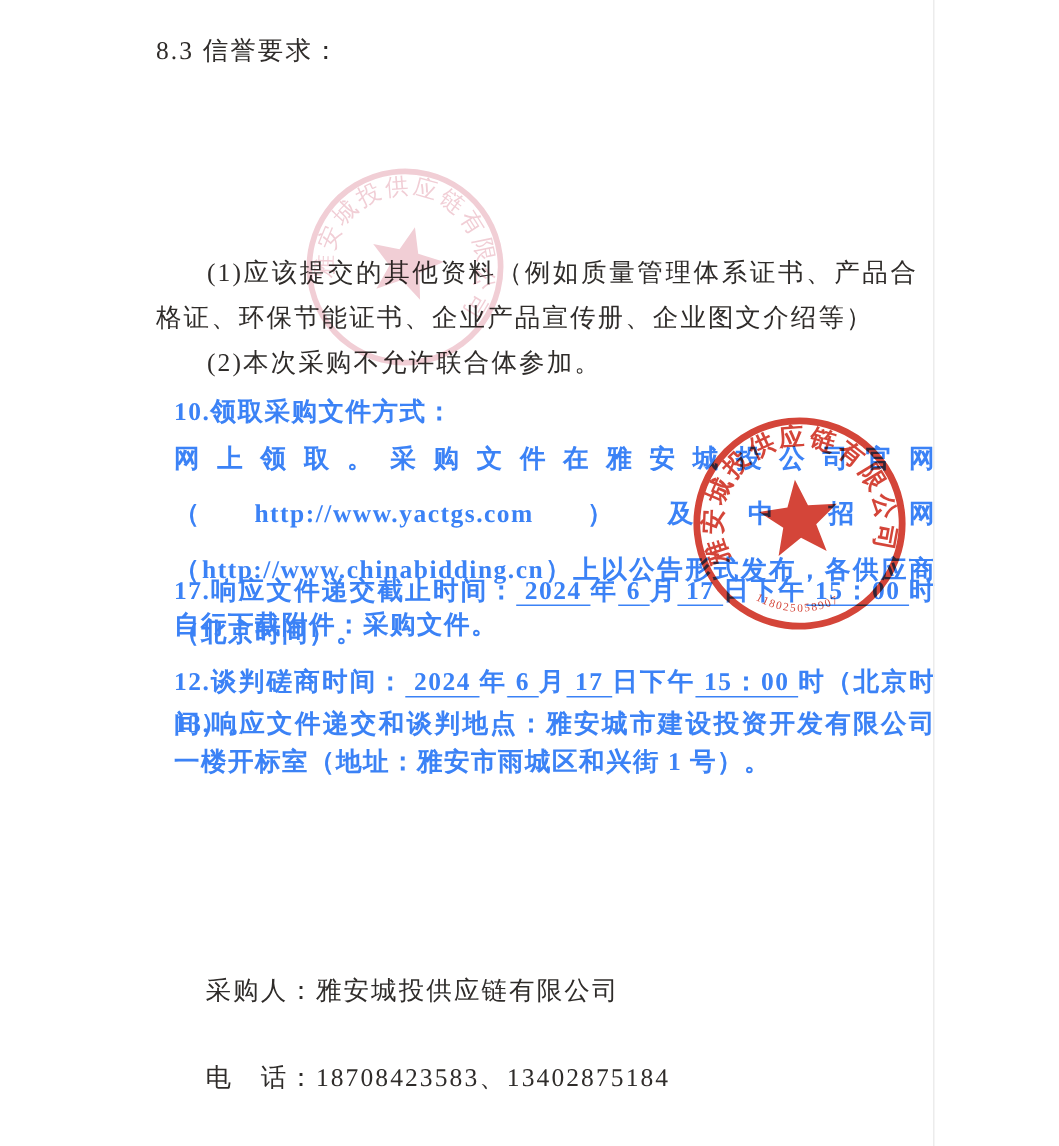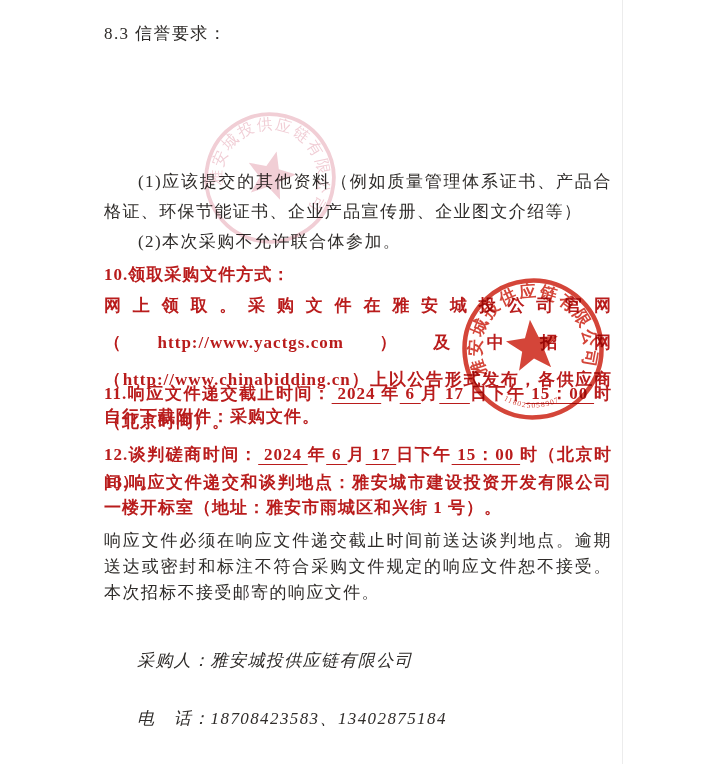--- a/index.html
+++ b/index.html
@@ -13,28 +13,28 @@
   }
   .tb{
     position:absolute;
     left:104px;width:508px;
     font-size:17px;
     line-height:30px;
     letter-spacing:1.4px;
     text-align:justify;
     white-space:pre-wrap;
   }
-  .bold{font-weight:700;letter-spacing:1.0px;color:#b91c1c;}
+  .bold{font-weight:700;letter-spacing:1.0px;color:#3b82f6;margin-left:12px;}
   .indent{text-indent:34px;}
   .u{
     text-decoration:underline;
     text-decoration-thickness:1.2px;
     text-underline-offset:4px;
   }
-  .contact{left:137px;width:460px;text-align:left;font-style:italic;}
+  .contact{left:137px;width:460px;text-align:left;}
   .stamp{
     position:absolute;
     mix-blend-mode:multiply;
     pointer-events:none;
   }
   #seal-main{left:460px;top:276px;width:146px;height:146px;opacity:.95;transform:rotate(-6deg);}
   #seal-faint{left:202px;top:110px;width:136px;height:136px;opacity:.30;transform:rotate(14deg);}
   .scan-line{
     position:absolute;left:622px;top:0;width:1px;height:764px;
     background:#ececec;
@@ -46,27 +46,26 @@
 <div class="page">
 
   <div class="tb" style="top:19px">8.3 信誉要求：</div>
 
   <div class="tb indent" style="top:167px">(1)应该提交的其他资料（例如质量管理体系证书、产品合格证、环保节能证书、企业产品宣传册、企业图文介绍等）</div>
   <div class="tb indent" style="top:227px">(2)本次采购不允许联合体参加。</div>
 
   <div class="tb bold" style="top:260px">10.领取采购文件方式：</div>
   <div class="tb bold" style="top:287px;line-height:37px">网上领取。采购文件在雅安城投公司官网（http://www.yactgs.com）及中招网（http://www.chinabidding.cn）上以公告形式发布，各供应商自行下载附件：采购文件。</div>
 
-  <div class="tb bold" style="top:380px;line-height:28px"><span>11.响应文件递交截止时间：</span><span class="u"> 2024 </span><span>年</span><span class="u"> 6 </span><span>月</span><span class="u"> 17 </span><span>日下午</span><span class="u"> 15：00 </span><span>时（北京时间）。</span></div>
+  <div class="tb bold" style="top:380px;line-height:28px"><span>17.响应文件递交截止时间：</span><span class="u"> 2024 </span><span>年</span><span class="u"> 6 </span><span>月</span><span class="u"> 17 </span><span>日下午</span><span class="u"> 15：00 </span><span>时（北京时间）。</span></div>
 
   <div class="tb bold" style="top:441px;line-height:28px"><span>12.谈判磋商时间：</span><span class="u"> 2024 </span><span>年</span><span class="u"> 6 </span><span>月</span><span class="u"> 17 </span><span>日下午</span><span class="u"> 15：00 </span><span>时（北京时间）。</span></div>
 
   <div class="tb bold" style="top:470px;line-height:25px">13.响应文件递交和谈判地点：雅安城市建设投资开发有限公司一楼开标室（地址：雅安市雨城区和兴街 1 号）。</div>
 
-  <div class="tb" style="top:528px;line-height:26px">响应文件必须在响应文件递交截止时间前送达谈判地点。逾期送达或密封和标注不符合采购文件规定的响应文件恕不接受。本次招标不接受邮寄的响应文件。</div>
 
   <div class="tb contact" style="top:646px">采购人：雅安城投供应链有限公司</div>
   <div class="tb contact" style="top:704px">电　话：18708423583、13402875184</div>
 
   <div class="scan-line"></div>
 
   <div class="stamp" id="seal-faint">
     <svg width="136" height="136" viewBox="0 0 144 144">
       <g>
         <circle cx="72" cy="72" r="67.5" fill="none" stroke="#cf5a74" stroke-width="4"></circle>

